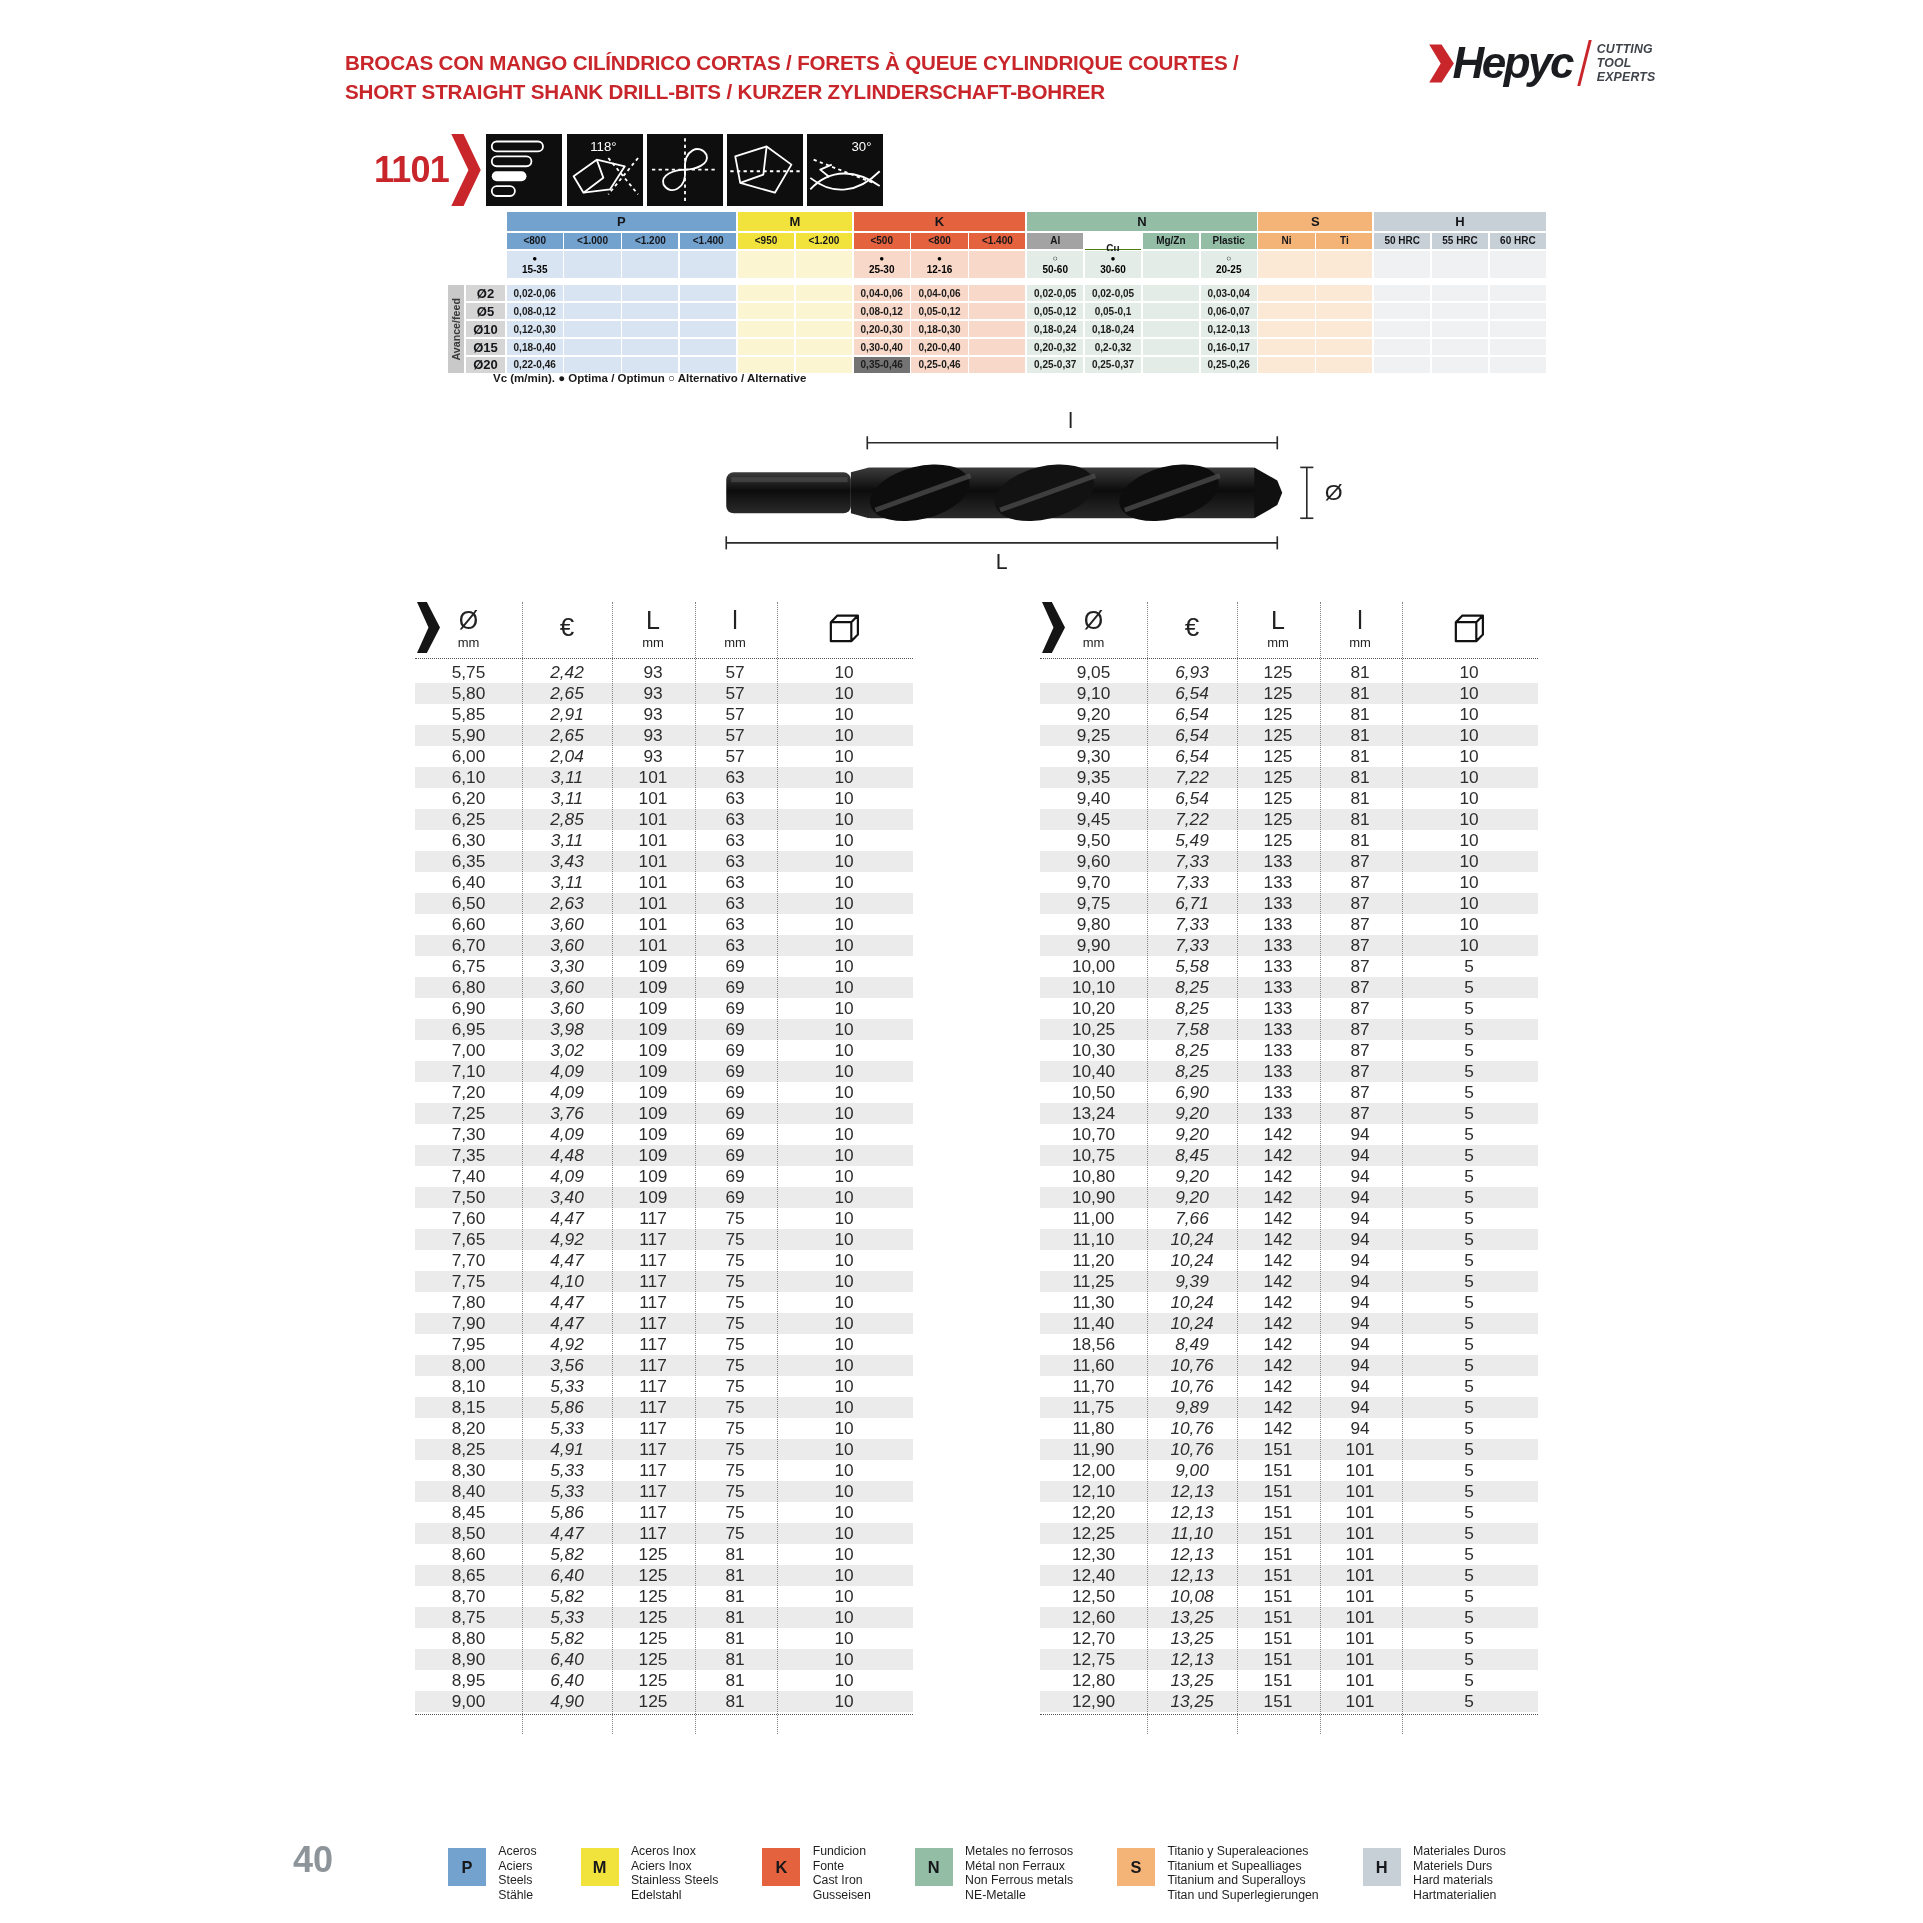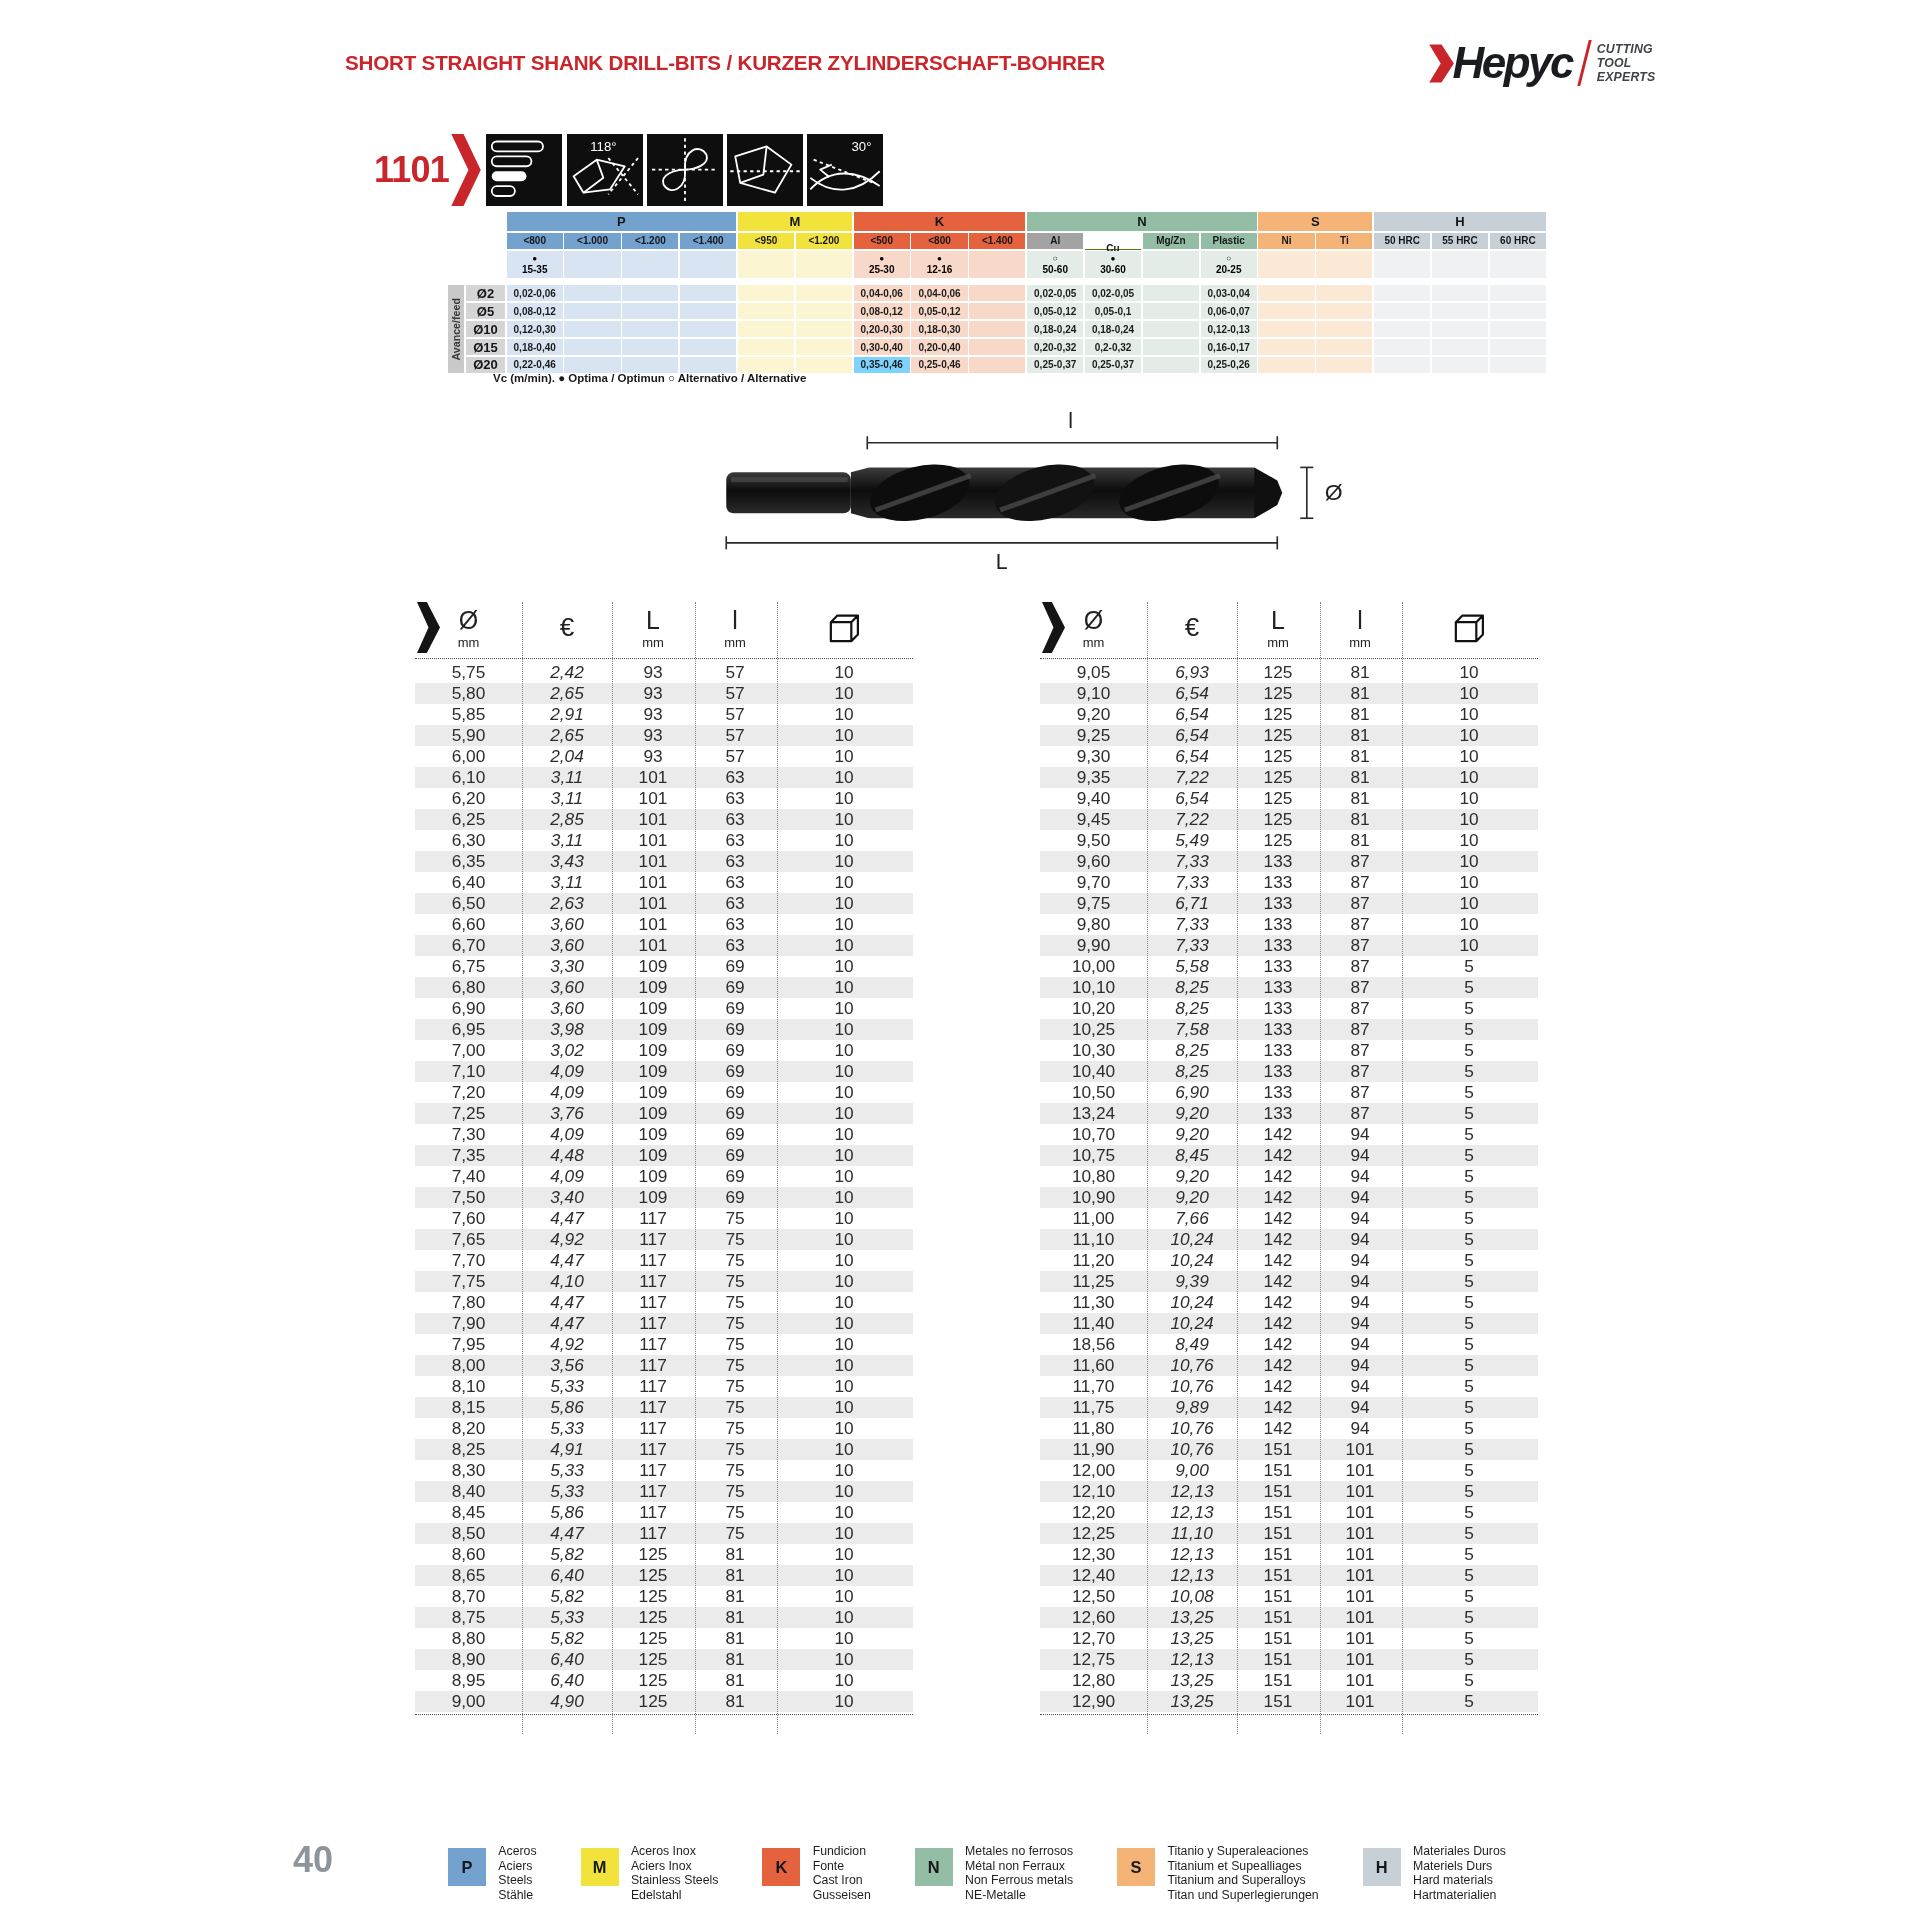--- a/index.html
+++ b/index.html
@@ -71,20 +71,21 @@
   .lg-lines{font-size:12.3px;line-height:14.6px;color:#1f1f1f}
 
   .pageno{position:absolute;left:293px;top:1839px;font-size:36px;font-weight:bold;color:#8e959a}
 </style>
 </head>
 <body>
 
 <div class="page">
 
   <div class="title-block">
+    <div>BROCAS CON MANGO CILÍNDRICO CORTAS / FORETS À QUEUE CYLINDRIQUE COURTES /</div>
     <div>SHORT STRAIGHT SHANK DRILL-BITS / KURZER ZYLINDERSCHAFT-BOHRER</div>
   </div>
 
   <div class="logo">
     <svg class="logo-chev" viewBox="0 0 36 62">
         <polygon points="0,8 15,8 30,31 15,54 0,54 14,31" fill="#c9262c"></polygon>
       </svg>
     <div class="logo-word">Hepyc</div>
     <div class="logo-slash"></div>
     <div class="logo-tag">
@@ -284,21 +285,21 @@
       <div class="mt-cell" style="grid-area: 8 / 18; background: rgb(239, 241, 243);"></div>
       <div class="mt-cell" style="grid-area: 8 / 19; background: rgb(239, 241, 243);"></div>
       <div class="mt-cell" style="grid-area: 8 / 20; background: rgb(239, 241, 243);"></div>
       <div class="mt-dia" style="grid-area: 9 / 2;">Ø20</div>
       <div class="mt-cell" style="grid-area: 9 / 3; background: rgb(217, 228, 242);">0,22-0,46</div>
       <div class="mt-cell" style="grid-area: 9 / 4; background: rgb(217, 228, 242);"></div>
       <div class="mt-cell" style="grid-area: 9 / 5; background: rgb(217, 228, 242);"></div>
       <div class="mt-cell" style="grid-area: 9 / 6; background: rgb(217, 228, 242);"></div>
       <div class="mt-cell" style="grid-area: 9 / 7; background: rgb(251, 245, 209);"></div>
       <div class="mt-cell" style="grid-area: 9 / 8; background: rgb(251, 245, 209);"></div>
-      <div class="mt-cell" style="grid-area: 9 / 9; background: #7dd3fc;">0,35-0,46</div>
+      <div class="mt-cell" style="grid-area: 9 / 9; background: #737373;">0,35-0,46</div>
       <div class="mt-cell" style="grid-area: 9 / 10; background: rgb(248, 216, 200);">0,25-0,46</div>
       <div class="mt-cell" style="grid-area: 9 / 11; background: rgb(248, 216, 200);"></div>
       <div class="mt-cell" style="grid-area: 9 / 12; background: rgb(227, 236, 230);">0,25-0,37</div>
       <div class="mt-cell" style="grid-area: 9 / 13; background: rgb(227, 236, 230);">0,25-0,37</div>
       <div class="mt-cell" style="grid-area: 9 / 14; background: rgb(227, 236, 230);"></div>
       <div class="mt-cell" style="grid-area: 9 / 15; background: rgb(227, 236, 230);">0,25-0,26</div>
       <div class="mt-cell" style="grid-area: 9 / 16; background: rgb(251, 232, 213);"></div>
       <div class="mt-cell" style="grid-area: 9 / 17; background: rgb(251, 232, 213);"></div>
       <div class="mt-cell" style="grid-area: 9 / 18; background: rgb(239, 241, 243);"></div>
       <div class="mt-cell" style="grid-area: 9 / 19; background: rgb(239, 241, 243);"></div>

